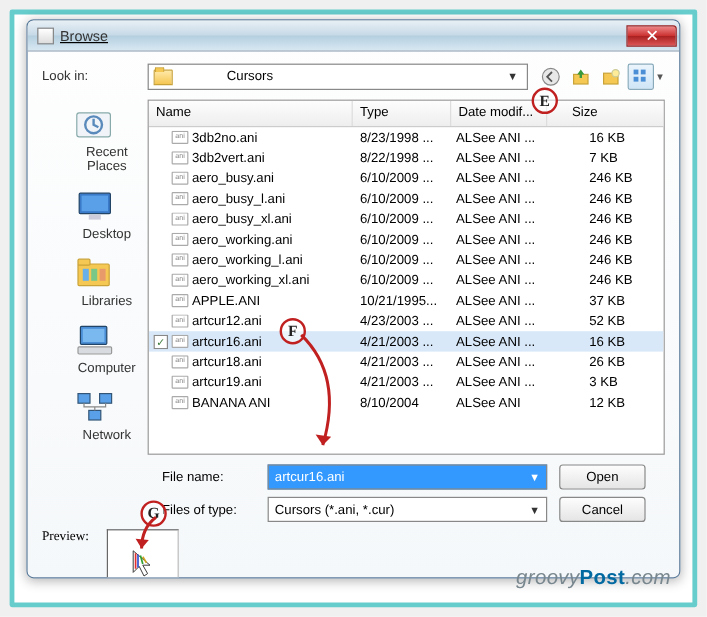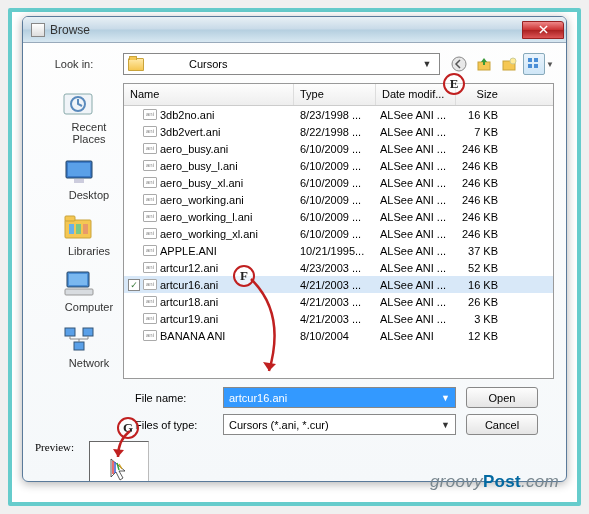--- a/index.html
+++ b/index.html
@@ -1,26 +1,26 @@
 <!DOCTYPE html>
 <html><head>
 <meta charset="utf-8">
 <style>
 * { box-sizing: border-box; margin: 0; padding: 0; font-family: "Segoe UI", Tahoma, sans-serif; }
 body { background: #f0f0f0; width: 589px; height: 514px; position: relative; padding: 8px; }
 .outer { border: 4px solid #6cc; border-radius: 2px; width: 573px; height: 498px; background: #fff; position: relative; }
 .dialog { position: absolute; top: 4px; left: 10px; width: 545px; height: 466px; background: linear-gradient(#fefefe,#f5f8fa); border: 1px solid #5a7a9a; border-radius: 6px; box-shadow: 0 2px 10px rgba(0,0,0,.3); overflow: hidden; }
-.titlebar { height: 26px; background: linear-gradient(#e8f0f5,#c8dae8 48%,#b5cfe0 52%,#d8e8f2); display: flex; align-items: center; padding: 0 2px 0 8px; border-bottom: 1px solid #9ab; }
+.titlebar { height: 26px; background: linear-gradient(#e8f0f5,#c8dae8 48%,#b5cfe0 52%,#d8e8f2); display: flex; align-items: center; padding: 0 2px 0 8px; border-bottom: 1px solid #9ab; text-decoration: underline; }
 .titlebar .ticon { width: 14px; height: 14px; border: 1px solid #888; margin-right: 5px; background: linear-gradient(#fff,#ddd); }
 .titlebar .ttxt { font-size: 12px; color: #333; flex: 1; }
 .closebtn { width: 42px; height: 18px; background: linear-gradient(#e88,#c33 48%,#a22 52%,#d55); border: 1px solid #922; border-radius: 0 3px 0 0; color: #fff; font-size: 10px; display: flex; align-items: center; justify-content: center; cursor: pointer; }
 .closebtn svg { width: 9px; height: 9px; }
 .body { padding: 10px 12px 8px; }
 .lookrow { display: flex; align-items: center; margin-bottom: 8px; }
-.lookrow .lbl { font-size: 11px; color: #333; width: 88px; text-align: center; padding-right: 10px; }
+.lookrow .lbl { font-size: 11px; color: #333; width: 88px; text-align: left; padding-right: 10px; }
 .lookcombo { flex: 1; height: 22px; border: 1px solid #888; background: #fff; display: flex; align-items: center; padding: 0 4px; margin-right: 8px; gap: 40px; }
 .lookcombo .foldericon { width: 16px; height: 13px; background: linear-gradient(#ffe9a8,#f5c753); border: 1px solid #c9a33a; border-radius: 1px 1px 0 0; margin-right: 5px; position: relative; }
 .lookcombo .foldericon:before { content:""; position:absolute; top:-3px; left:0; width:6px; height:3px; background:#f5c753; border:1px solid #c9a33a; border-bottom:none; border-radius:1px 1px 0 0; }
 .lookcombo .ctxt { font-size: 11px; flex: 1; }
 .lookcombo .ddarr { width: 16px; text-align: center; font-size: 9px; color: #333; }
 .navicons { display: flex; gap: 3px; align-items: center; }
 .navicons .ico { width: 22px; height: 22px; display: flex; align-items: center; justify-content: center; border: 1px solid transparent; border-radius: 2px; }
 .navicons .dd { font-size: 8px; color: #555; margin-left: -2px; }
 .midarea { display: flex; height: 296px; }
 .places { width: 88px; display: flex; flex-direction: column; align-items: center; gap: 6px; padding-top: 2px; }
@@ -36,21 +36,21 @@
 .col-size { width: 56px; text-align: right; padding-right: 14px !important; border-right: none !important; }
 .flist { flex: 1; overflow: hidden; }
 .frow { display: flex; height: 17px; font-size: 11px; align-items: center; }
 .frow.sel { background: #d8e8f8; }
 .frow .cname { width: 170px; display: flex; align-items: center; padding-left: 4px; gap: 3px; overflow: hidden; }
 .frow .cname .chk { width: 12px; height: 12px; visibility: hidden; border: 1px solid #888; background: #fff; font-size: 9px; line-height: 10px; text-align: center; color: #3a7a3a; }
 .frow.sel .cname .chk { visibility: visible; }
 .frow .cname .ficon { width: 14px; height: 11px; background: #fff; border: 1px solid #aaa; font-size: 6px; line-height: 9px; text-align: center; color: #888; border-radius: 1px; flex-shrink: 0; }
 .frow .cdate { width: 80px; padding-left: 6px; overflow: hidden; white-space: nowrap; }
 .frow .ctype { width: 82px; padding-left: 6px; overflow: hidden; white-space: nowrap; }
-.frow .csize { width: 56px; text-align: right; padding-right: 14px; }
+.frow .csize { width: 56px; text-align: left; padding-right: 14px; margin-left: 35px; }
 .bottom { margin-top: 8px; }
 .brow { display: flex; align-items: center; margin-bottom: 6px; }
 .brow .blbl { width: 188px; text-align: left; padding-left: 100px; font-size: 11px; }
 .brow .binput { flex: 1; height: 21px; border: 1px solid #888; background: #fff; display: flex; align-items: center; font-size: 11px; padding: 0 5px; margin-right: 10px; }
 .brow .binput.sel { background: #3399ff; color: #fff; }
 .brow .binput .ddarr { margin-left: auto; font-size: 9px; color: #333; }
 .brow .binput.sel .ddarr { color: #fff; }
 .bbtn { width: 72px; height: 21px; background: linear-gradient(#fdfdfd,#e5e5e5); border: 1px solid #888; border-radius: 3px; font-size: 11px; display: flex; align-items: center; justify-content: center; cursor: pointer; margin-right: 16px; }
 .prevrow { display: flex; align-items: flex-start; margin-top: 2px; }
 .prevlbl { width: 54px; font-size: 11px; padding-top: 0; font-family: Liberation Serif, serif; }

